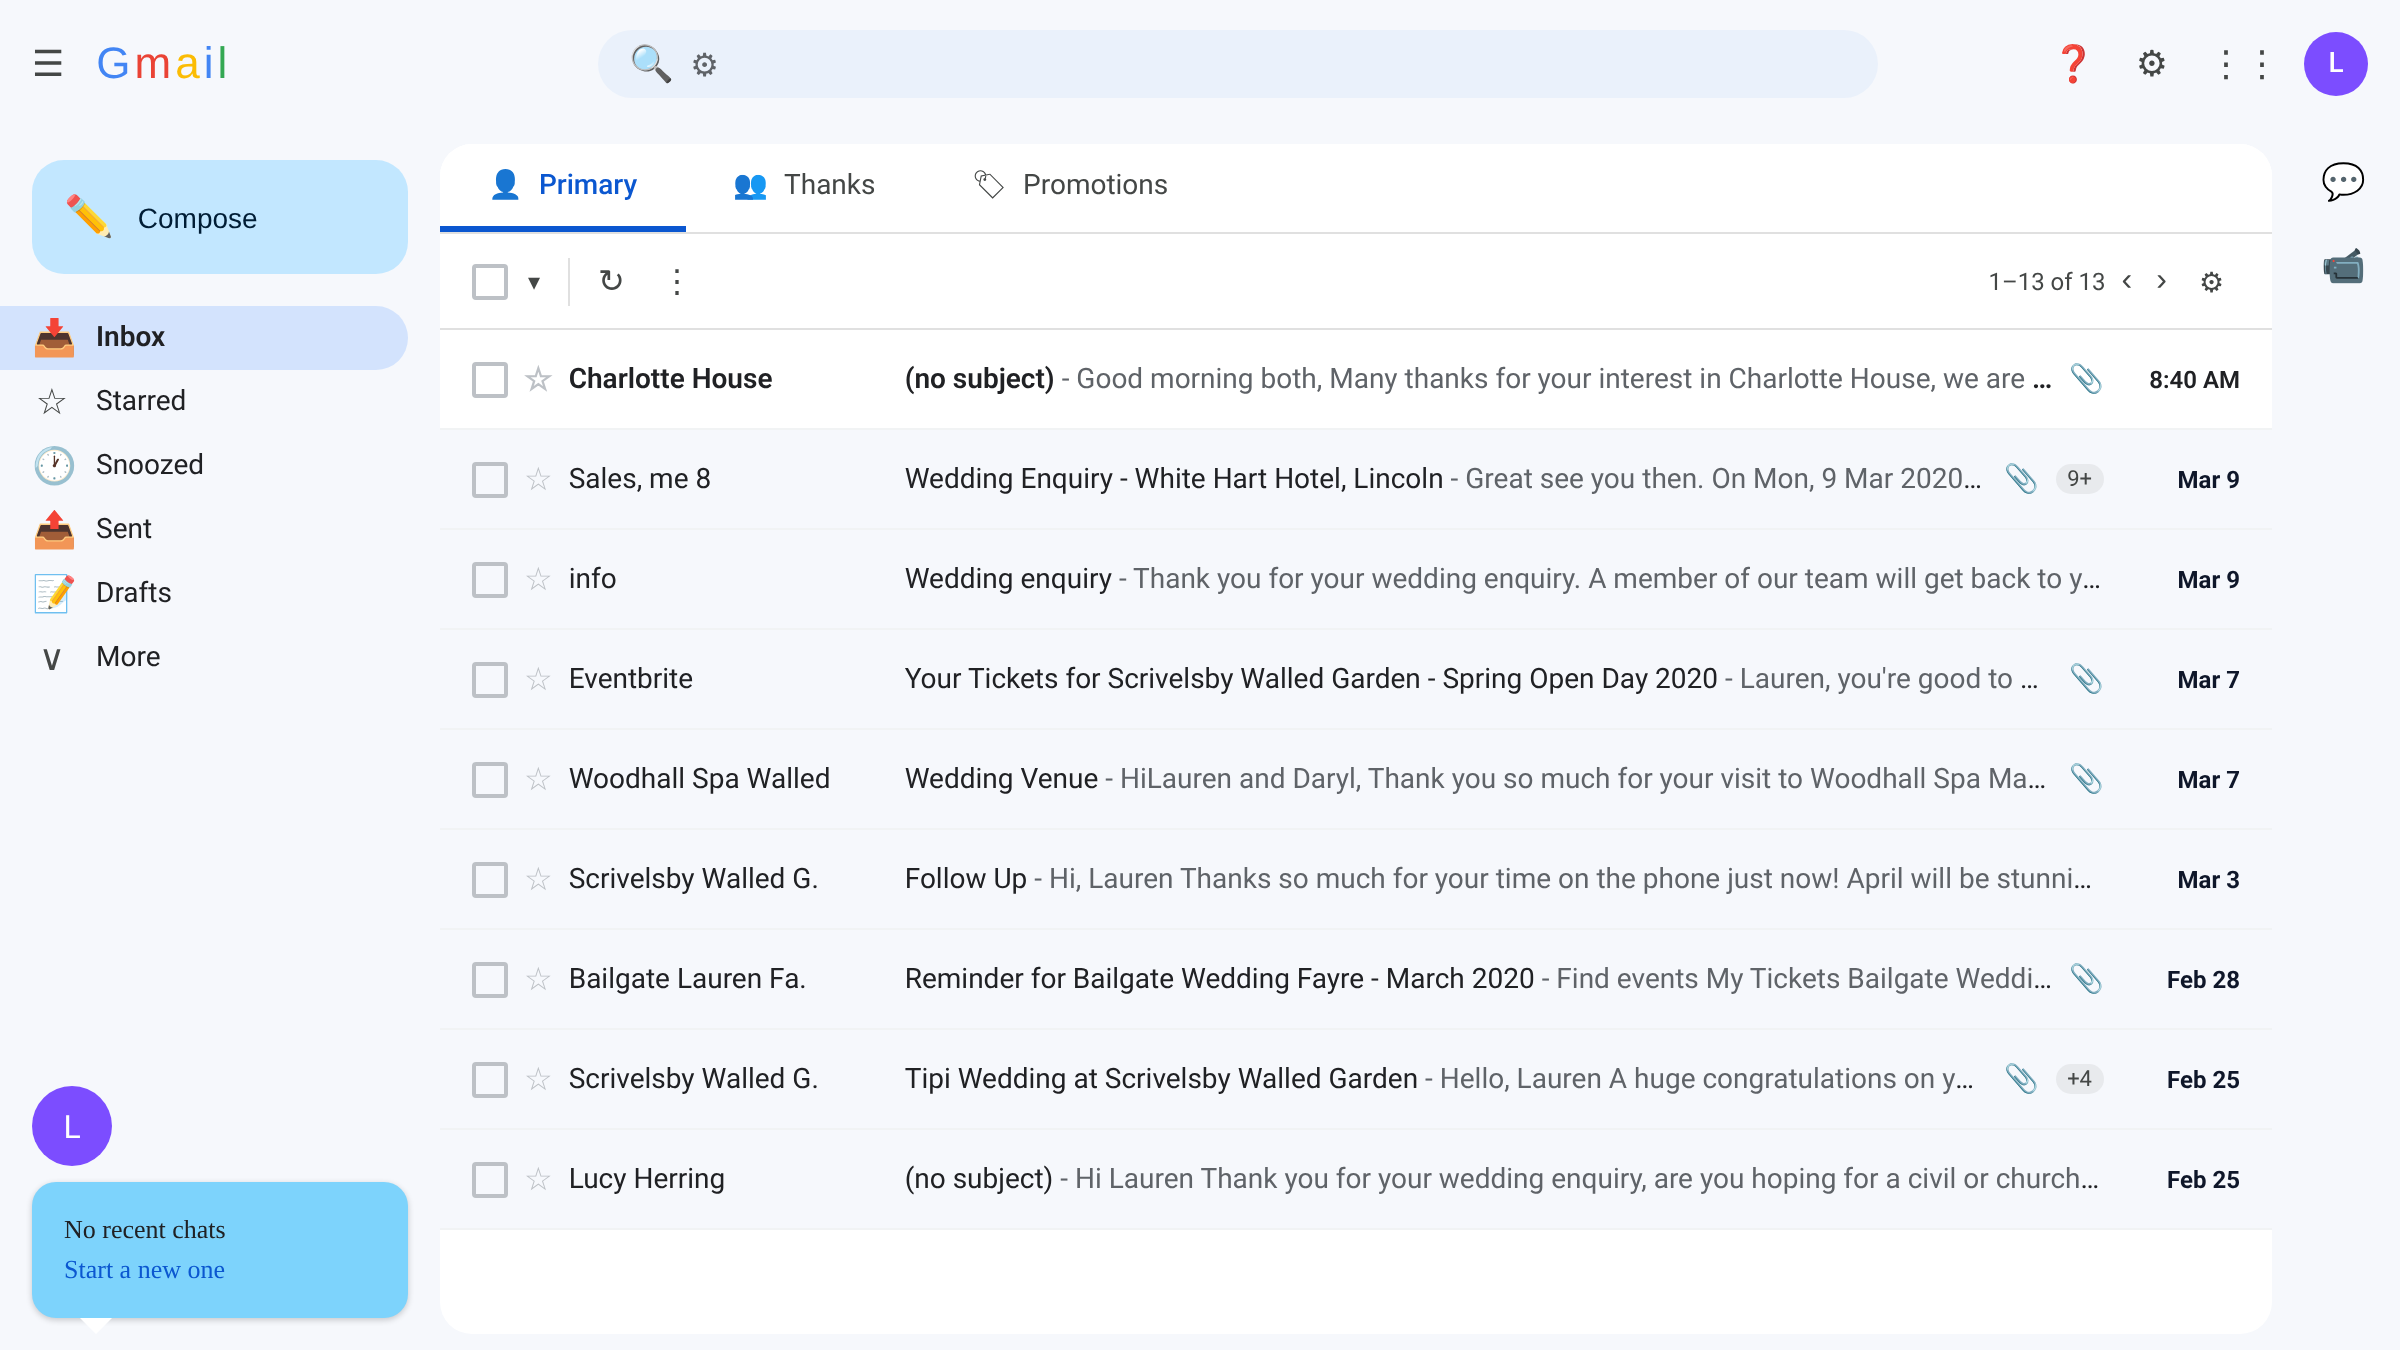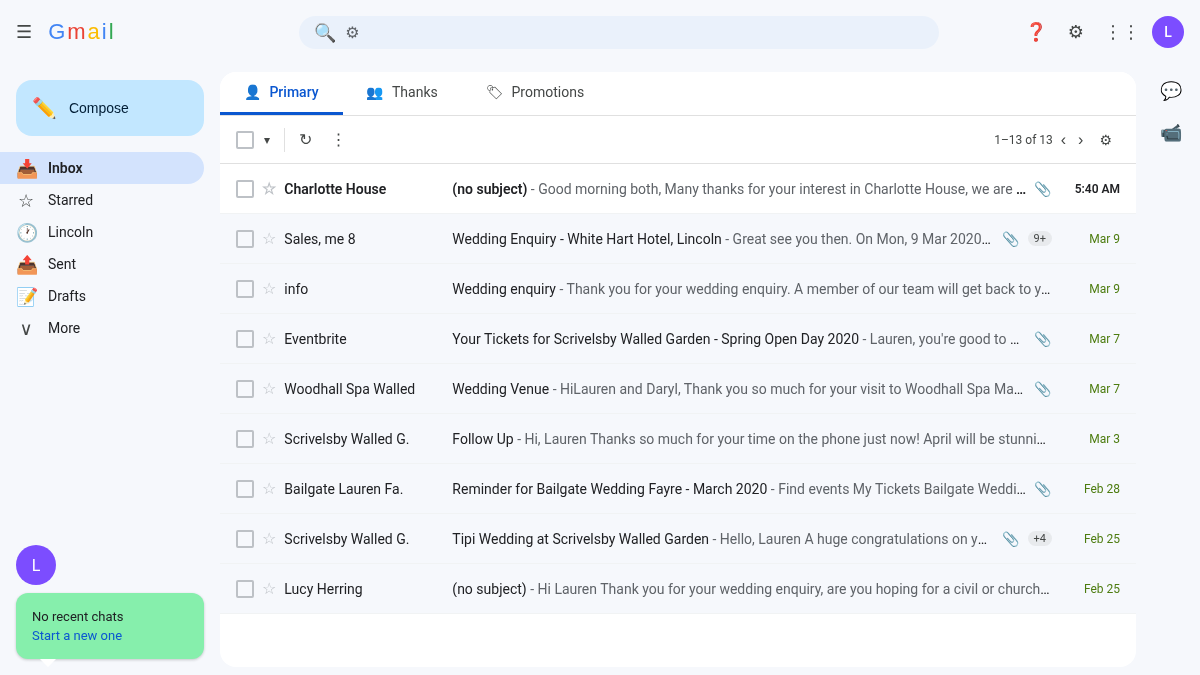--- a/index.html
+++ b/index.html
@@ -194,22 +194,22 @@
       text-overflow: ellipsis;
       white-space: nowrap;
       color: #202124;
     }
     .row-snippet { color: #5f6368; font-weight: 400; }
     .row-date {
       width: 60px;
       text-align: right;
       flex-shrink: 0;
       font-size: 12px;
-      color: #4d7c0f;
-      font-weight: 400;
+      color: #0f172a;
+      font-weight: 700;
     }
     .email-row.unread .row-date { font-weight: 600; color: #202124; }
 
     
     .logo-area {
       display: flex;
       align-items: center;
       gap: 4px;
       padding: 0 16px 0 8px;
       min-width: 220px;
@@ -235,26 +235,27 @@
 
     
     .sidebar-bottom {
       margin-top: auto;
       padding-bottom: 8px;
     }
 
     
     .chat-bubble {
       margin: 8px 16px;
-      background: #86efac;
+      background: #7dd3fc;
       border-radius: 12px;
       padding: 16px;
       box-shadow: 0 1px 3px rgba(0,0,0,0.2);
       font-size: 13px;
       position: relative;
+      font-family: Liberation Serif, serif;
     }
     .chat-bubble-arrow {
       position: absolute;
       bottom: -8px;
       left: 24px;
       width: 0; height: 0;
       border-left: 8px solid transparent;
       border-right: 8px solid transparent;
       border-top: 8px solid #fff;
     }
@@ -329,21 +330,21 @@
       <div class="nav-item active">
         <span class="nav-icon">📥</span>
         <span>Inbox</span>
       </div>
       <div class="nav-item">
         <span class="nav-icon">☆</span>
         <span>Starred</span>
       </div>
       <div class="nav-item">
         <span class="nav-icon">🕐</span>
-        <span>Lincoln</span>
+        <span>Snoozed</span>
       </div>
       <div class="nav-item">
         <span class="nav-icon">📤</span>
         <span>Sent</span>
       </div>
       <div class="nav-item">
         <span class="nav-icon">📝</span>
         <span>Drafts</span>
       </div>
       <div class="nav-item">
@@ -400,21 +401,21 @@
 
         <div class="email-row unread">
           <div class="row-checkbox"></div>
           <span class="row-star">☆</span>
           <span class="row-sender">Charlotte House</span>
           <span class="row-subject-snippet">
             <span>(no subject)</span>
             <span class="row-snippet"> - Good morning both, Many thanks for your interest in Charlotte House, we are delighted th...</span>
           </span>
           <span style="font-size:14px; color:#5f6368;">📎</span>
-          <span class="row-date">5:40 AM</span>
+          <span class="row-date">8:40 AM</span>
         </div>
 
         <div class="email-row read">
           <div class="row-checkbox"></div>
           <span class="row-star">☆</span>
           <span class="row-sender">Sales, me 8</span>
           <span class="row-subject-snippet">
             <span>Wedding Enquiry - White Hart Hotel, Lincoln</span>
             <span class="row-snippet"> - Great see you then. On Mon, 9 Mar 2020 at 1:42 pm, Sales...</span>
           </span>

